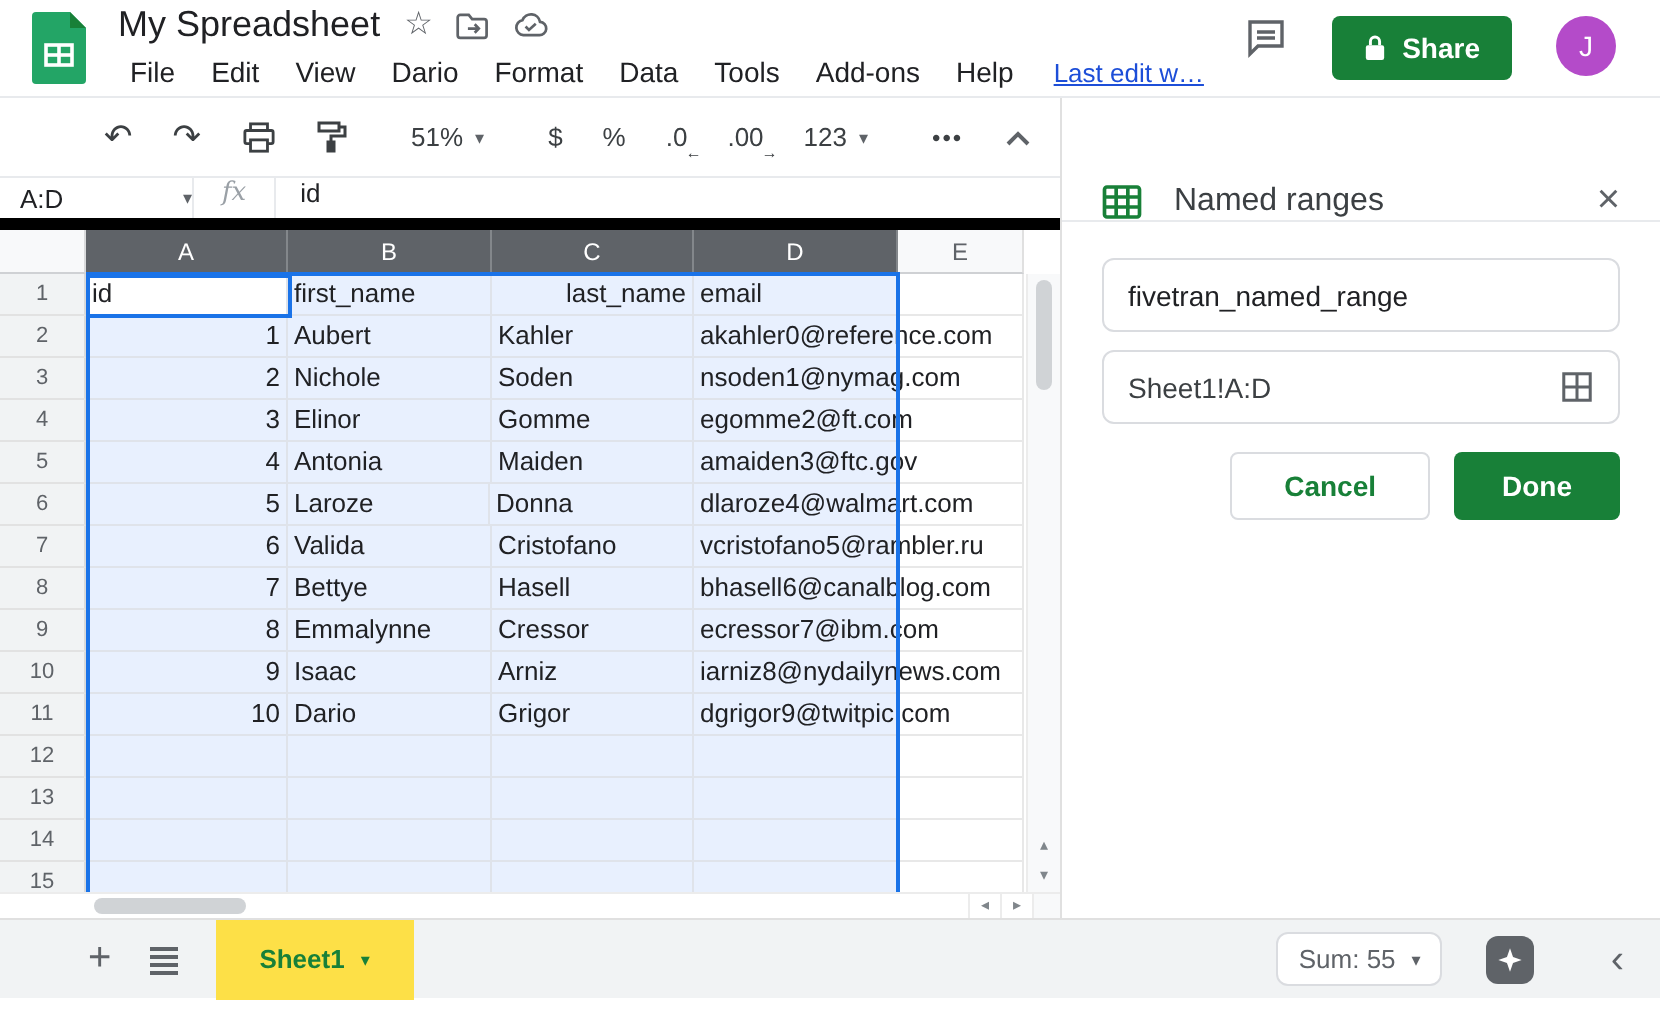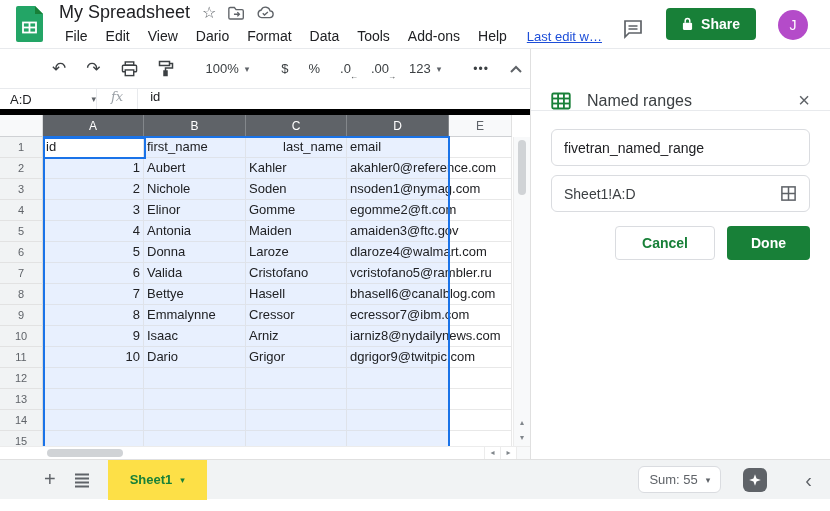--- a/index.html
+++ b/index.html
@@ -10,21 +10,21 @@
   
   .titlebar { height:49px; display:flex; align-items:center; padding-left:16px; border-bottom:1px solid #e8eaed; flex:none; }
   .logo { width:27px; height:36px; margin-right:16px; flex:none; }
   .title-block { display:flex; flex-direction:column; justify-content:center; gap:3px; }
   .title-row { display:flex; align-items:center; gap:12px; }
   .doc-title { font-size:18px; color:#202124; }
   .title-icon { color:#5f6368; font-size:16px; line-height:16px; display:flex; align-items:center; }
   .menu-row { display:flex; align-items:center; gap:6px; }
   .menu-item { font-size:14px; color:#202124; padding:2px 6px; border-radius:3px; }
   .last-edit { font-size:13px; color:#1d4ed8; text-decoration:underline; margin-left:8px; white-space:nowrap; }
-  .titlebar-right { margin-left:auto; display:flex; align-items:flex-end; gap:22px; padding-right:22px; }
+  .titlebar-right { margin-left:auto; display:flex; align-items:flex-start; gap:22px; padding-right:22px; }
   .comment-btn { color:#5f6368; display:flex; }
   .share-btn { background:#188038; color:#fff; font-size:14px; font-weight:bold; border:none; border-radius:4px; height:32px; padding:0 16px; display:flex; align-items:center; gap:8px; }
   .avatar { width:30px; height:30px; border-radius:50%; background:#b44bc9; color:#fff; font-size:14px; display:flex; align-items:center; justify-content:center; }
 
   
   .main-row { display:flex; height:410px; flex:none; }
   .left-col { width:530px; flex:none; display:flex; flex-direction:column; }
 
   
   .toolbar { height:40px; border-bottom:1px solid #e8eaed; display:flex; align-items:center; padding:0 18px 0 52px; gap:20px; color:#3c4043; font-size:13px; flex:none; }
@@ -181,21 +181,21 @@
         </span>
         <span class="tb-ic">
           <svg width="16" height="17" viewBox="0 0 16 17" fill="none" stroke="#3c4043" stroke-width="1.5">
             <path d="M1.5 1.5 h10 v4 h-10 Z"></path>
             <path d="M11.5 3.5 h3 v4.5 h-7 v3"></path>
             <rect x="6" y="11" width="3" height="4.5" fill="#3c4043"></rect>
           </svg>
         </span>
         <span class="tb-sep"></span>
         <span class="tb-zoom">
-          <span>100%</span>
+          <span>51%</span>
           <span class="dd-arrow">▾</span>
         </span>
         <span class="tb-sep"></span>
         <span>$</span>
         <span>%</span>
         <span class="dec-wrap">
           <span>.0</span>
           <span class="dec-arrow">←</span>
         </span>
         <span class="dec-wrap">
@@ -272,22 +272,22 @@
               <div class="rn">5</div>
               <div class="cell num" style="width: 101px;">4</div>
               <div class="cell" style="width: 102px;">Antonia</div>
               <div class="cell" style="width: 101px;">Maiden</div>
               <div class="cell email" style="width: 102px;">amaiden3@ftc.gov</div>
               <div class="cell ecell" style="width: 63px;"></div>
             </div>
             <div class="grow">
               <div class="rn">6</div>
               <div class="cell num" style="width: 101px;">5</div>
+              <div class="cell" style="width: 101px;">Laroze</div>
               <div class="cell" style="width: 102px;">Donna</div>
-              <div class="cell" style="width: 101px;">Laroze</div>
               <div class="cell email" style="width: 102px;">dlaroze4@walmart.com</div>
               <div class="cell ecell" style="width: 63px;"></div>
             </div>
             <div class="grow">
               <div class="rn">7</div>
               <div class="cell num" style="width: 101px;">6</div>
               <div class="cell" style="width: 102px;">Valida</div>
               <div class="cell" style="width: 101px;">Cristofano</div>
               <div class="cell email" style="width: 102px;">vcristofano5@rambler.ru</div>
               <div class="cell ecell" style="width: 63px;"></div>

